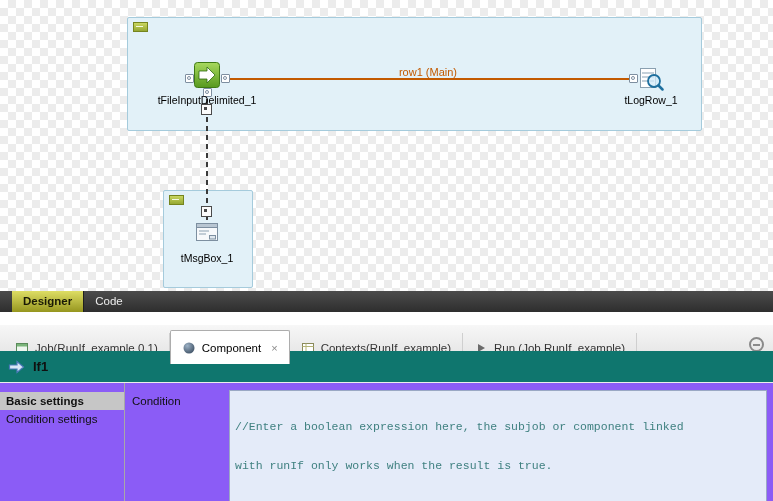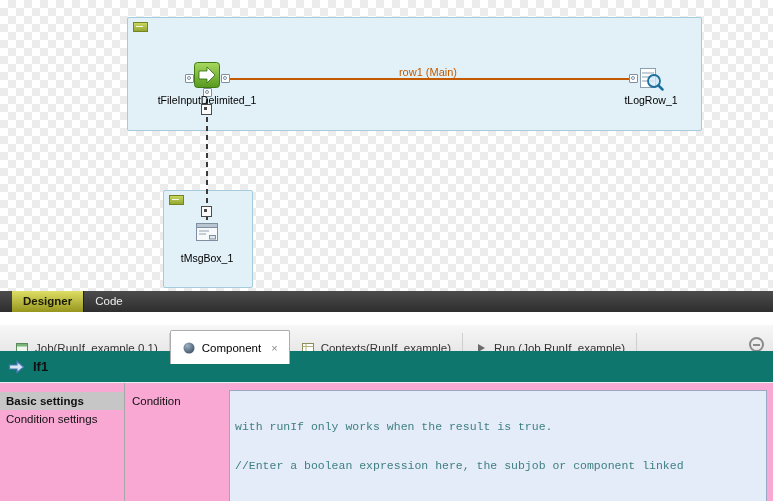--- a/index.html
+++ b/index.html
@@ -62,21 +62,21 @@
     border:2px solid #8a8a8a;border-radius:50%;box-sizing:border-box;cursor:pointer;}
   .collapse-btn::after{content:"";position:absolute;left:2px;top:4.5px;width:7px;height:2px;background:#8a8a8a;}
 
   
   .if-header{position:absolute;left:0;top:351px;width:773px;height:32px;background:#0f766e;
     display:flex;align-items:center;gap:8px;padding-left:8px;box-sizing:border-box;
     border-bottom:1px solid #ededed;}
   .if-title{font-size:13px;font-weight:bold;color:#101010;}
 
   
-  .settings{position:absolute;left:0;top:383px;width:773px;height:118px;background:#f9a8d4;display:flex;}
+  .settings{position:absolute;left:0;top:383px;width:773px;height:118px;background:#8b5cf6;display:flex;}
   .sidebar{width:125px;flex:none;border-right:1px solid #a8a8a8;padding-top:9px;box-sizing:border-box;}
   .side-item{height:18px;line-height:18px;padding-left:6px;font-size:11.5px;color:#111;cursor:pointer;}
   .side-item.selected{background:#c6c6c6;font-weight:bold;}
   .settings-main{position:relative;flex:1;overflow:hidden;}
   .cond-label{position:absolute;left:7px;top:12px;font-size:11.5px;color:#111;}
   .code-editor{position:absolute;left:104px;top:7px;right:6px;height:220px;
     background:#e4ebf9;border:1px solid #9aa8c4;padding:3px 5px;box-sizing:border-box;
     font-family:"Liberation Mono","DejaVu Sans Mono",monospace;font-size:11.5px;line-height:13px;white-space:pre;cursor:text;}
   .cl{height:13px;}
   .cmt{color:#3f8080;}
@@ -196,22 +196,22 @@
   </div>
 
   <div class="settings">
     <div class="sidebar">
       <div class="side-item selected">Basic settings</div>
       <div class="side-item">Condition settings</div>
     </div>
     <div class="settings-main">
       <div class="cond-label">Condition</div>
       <div class="code-editor">
+        <div class="cl"><span class="cmt">//Enter a boolean expression here, the subjob or component linked</span></div>
         <div class="cl"><span class="cmt">with runIf only works when the result is true.</span></div>
-        <div class="cl"><span class="cmt">//Enter a boolean expression here, the subjob or component linked</span></div>
         <div class="cl"></div>
         
         
         
         
       </div>
     </div>
   </div>
 
 </div>

